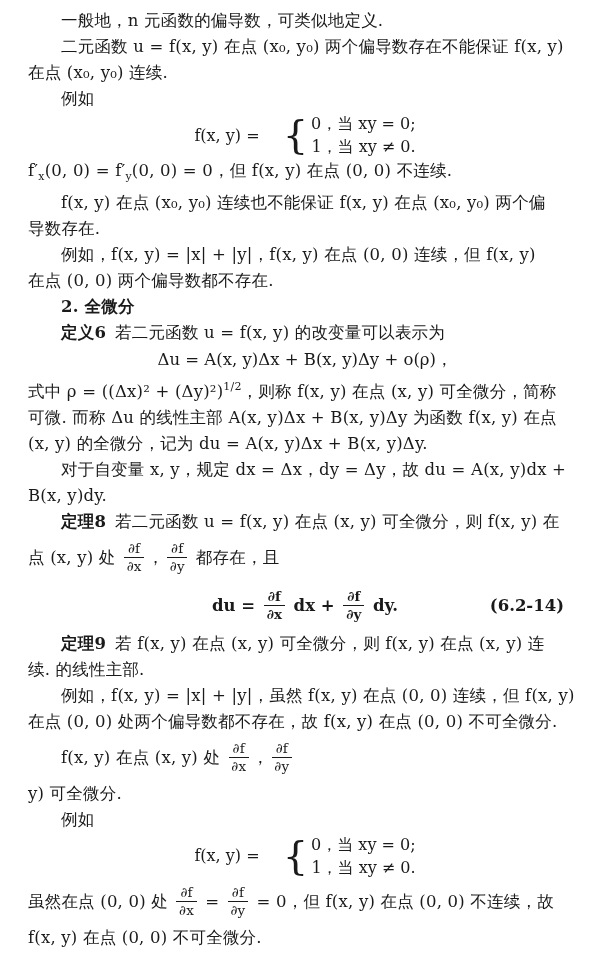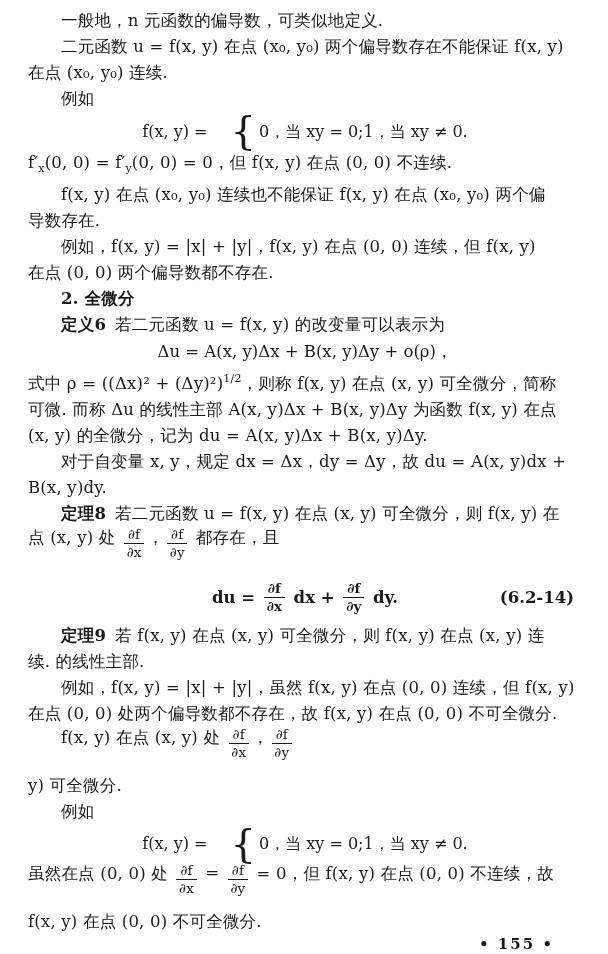--- a/index.html
+++ b/index.html
@@ -38,24 +38,25 @@
     white-space:pre;
     font-size:16px;
   }
   .pw-lhs { margin-right:16px; }
   .pw-brace {
     font-size:40px;
     line-height:0.9;
     font-weight:300;
     margin:0 3px 2px 2px;
   }
-  .pw-cases { display:flex; flex-direction:row; }
+  .pw-cases { display:flex; flex-direction:column;text-align:right; }
   .pw-cases span { line-height:23px; }
   .frac-line {
     display:flex;
+    align-items:center;
     white-space:pre;
     font-size:16.5px;
     min-height:46px;
     letter-spacing:0.2px;
   }
   .frac {
     display:inline-flex;
     flex-direction:column;
     align-items:center;
     font-size:13.5px;
@@ -67,21 +68,21 @@
   .eq-row {
     position:relative;
     display:flex;
     justify-content:center;
     align-items:center;
     min-height:50px;
     white-space:pre;
     font-size:16.5px;
     font-weight:bold;
   }
-  .eq-num { position:absolute; right:8px; }
+  .eq-num { position:absolute; right:18px; }
   .page-num {
     margin-top:auto;
     text-align:right;
     font-size:15px;
     font-weight:bold;
     letter-spacing:2px;
     padding-bottom:10px;
     padding-right:28px;
   }
 </style>

